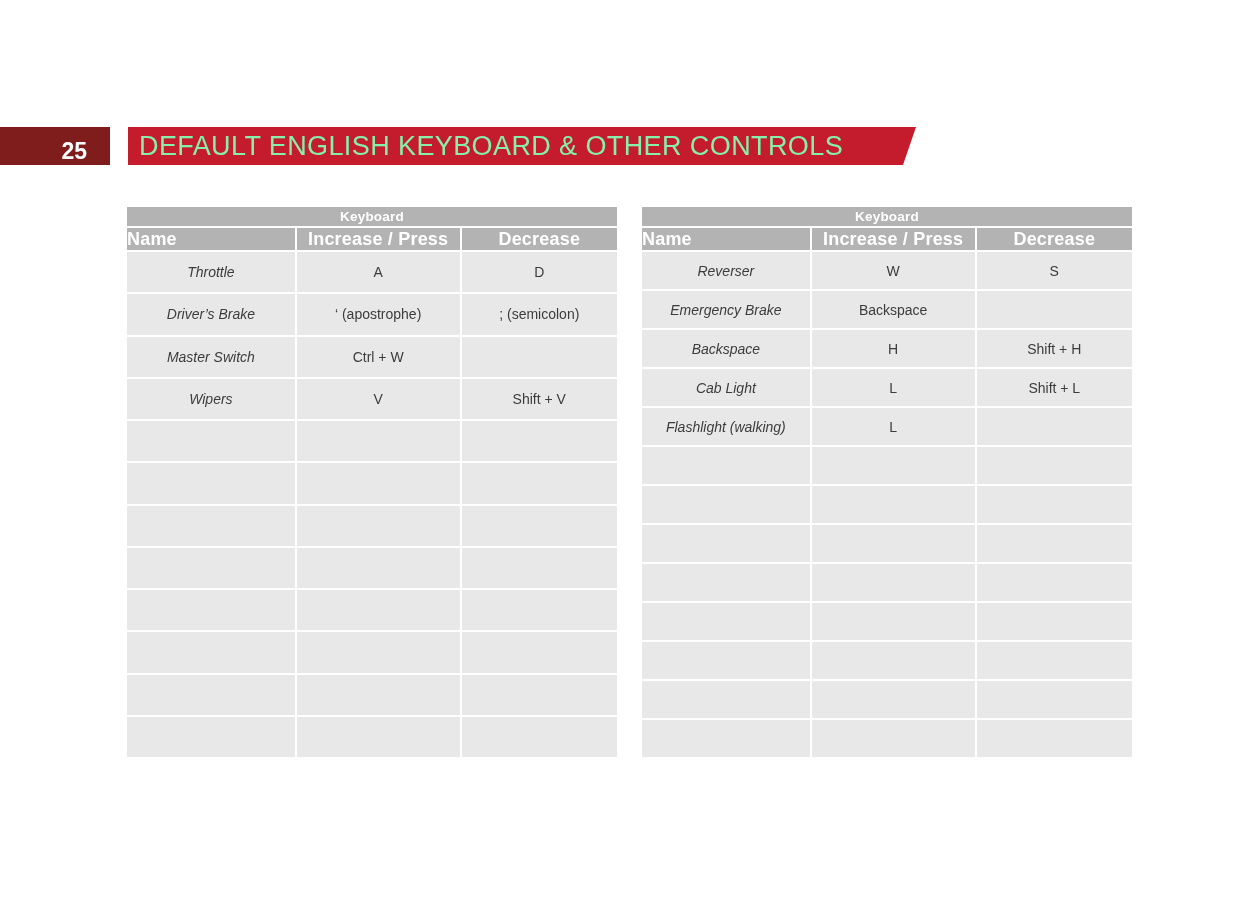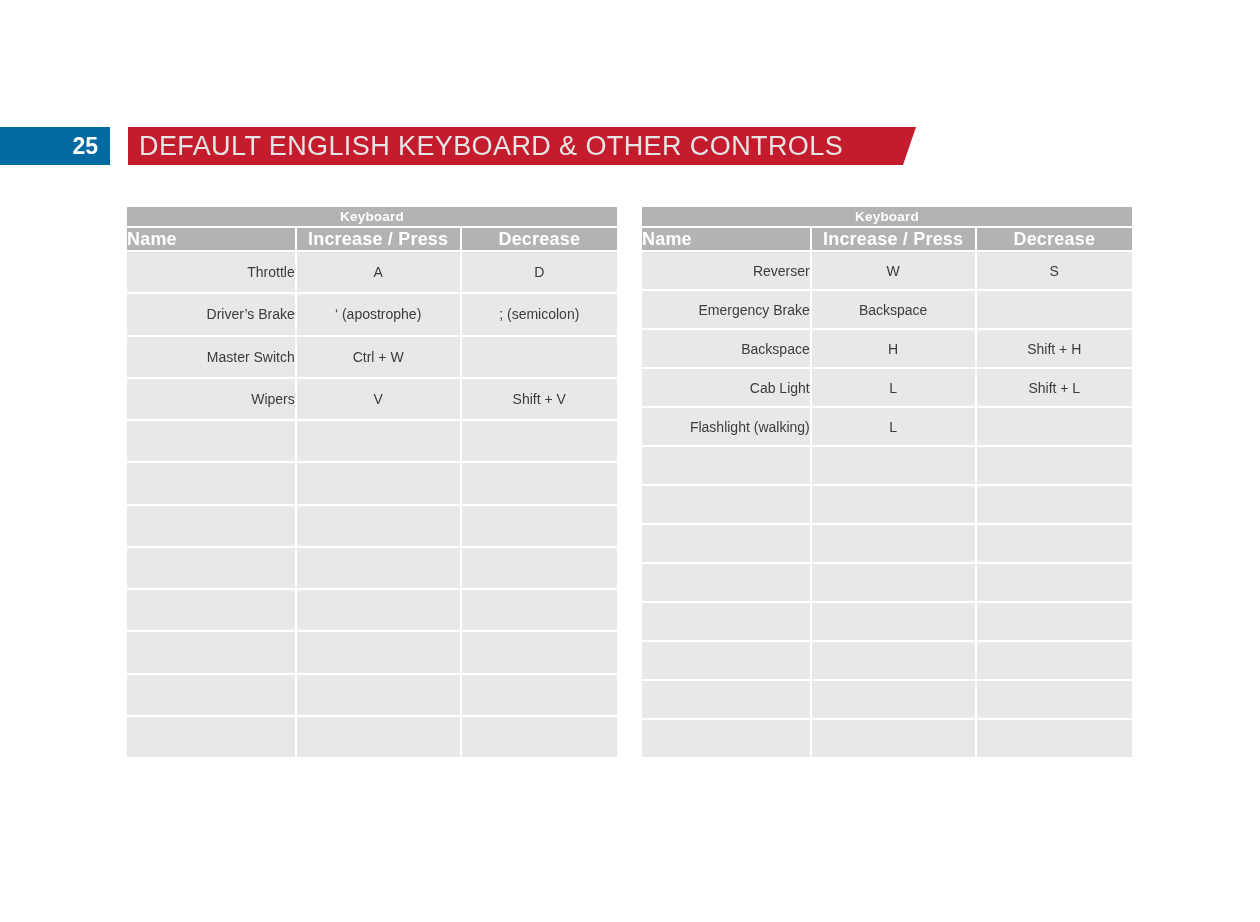--- a/index.html
+++ b/index.html
@@ -16,39 +16,39 @@
     overflow: hidden;
   }
 
   
   .page-num {
     position: absolute;
     left: 0;
     top: 127px;
     width: 110px;
     height: 38px;
-    background: #0369a1;
+    background: #7f1d1d;
     color: #ffffff;
     font-size: 23px;
     font-weight: bold;
     display: flex;
-    align-items: center;
+    align-items: flex-end;
     justify-content: flex-end;
-    padding-right: 12px;
+    padding-right: 23px;
     box-sizing: border-box;
   }
   .title-bar {
     position: absolute;
     left: 128px;
     top: 127px;
     width: 788px;
     height: 38px;
     background: #C41B2D;
     clip-path: polygon(0 0, 100% 0, calc(100% - 13px) 100%, 0 100%);
-    color: #e5e5e5;
+    color: #86efac;
     font-size: 27px;
     letter-spacing: 0.4px;
     display: flex;
     align-items: center;
     padding-left: 11px;
     box-sizing: border-box;
     white-space: nowrap;
   }
 
   
@@ -91,21 +91,21 @@
   }
   th.colh-name  { text-align: left; padding-left: 7px; }
   th.colh-center{ text-align: center; margin-left: 44px; }
   td {
     height: 37px;
     background: #E8E8E8;
     font-size: 14px;
     color: #3C3C3C;
     vertical-align: middle;
   }
-  td.cell-name   { text-align: right; padding-left: 7px; }
+  td.cell-name   { text-align: center; padding-left: 7px; font-style: italic; }
   td.cell-center { text-align: center; }
 </style>
 </head>
 <body>
 
 <div class="page">
 
   <div class="page-num">
     <span>25</span>
   </div>

